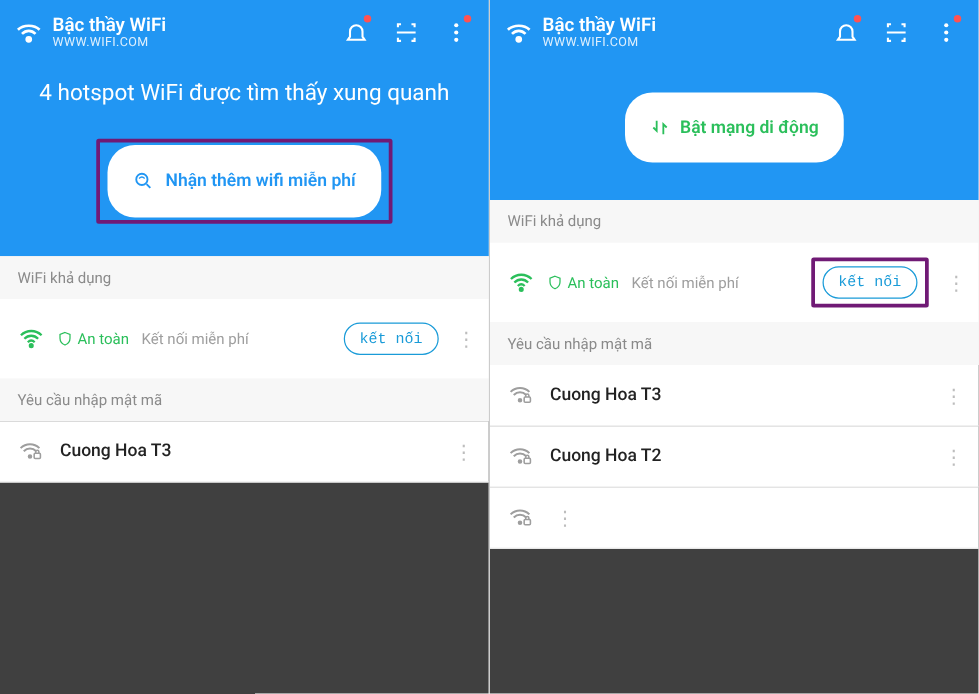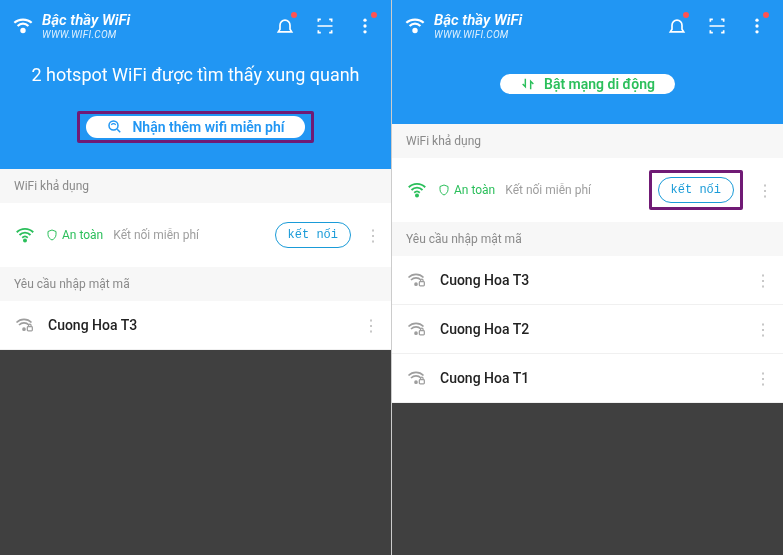--- a/index.html
+++ b/index.html
@@ -23,21 +23,21 @@
     background: #2196f3;
     color: #fff;
     padding: 6px 10px 0 10px;
   }
   .topbar {
     display: flex;
     align-items: center;
     height: 40px;
     gap: 8px;
   }
-  .brand { display: flex; align-items: flex-start; gap: 6px; flex: 1; font-style: italic; }
+  .brand { display: flex; align-items: center; gap: 6px; flex: 1; }
   .brand-text { display: flex; flex-direction: column; line-height: 1.1; }
   .brand-title { font-size: 15px; font-weight: 600; }
   .brand-sub { font-size: 10px; opacity: 0.85; letter-spacing: 0.3px; }
   .icon-btn {
     width: 32px; height: 32px;
     display: flex; align-items: center; justify-content: center;
     position: relative;
     cursor: pointer;
   }
   .red-dot {
@@ -53,21 +53,21 @@
   .hero-title {
     font-size: 18px;
     font-weight: 400;
     padding: 18px 10px 26px 10px;
   }
   .pill-wrap { padding-bottom: 26px; display:flex; justify-content:center; }
   .pill {
     background: #fff;
     color: #2196f3;
     border-radius: 22px;
-    padding: 2px 20px;
+    padding: 20px 20px;
     display: inline-flex;
     align-items: center;
     gap: 8px;
     font-size: 14px;
     font-weight: 600;
     cursor: pointer;
   }
   .pill.green { color: #2bbf5b; }
   .highlight-box {
     border: 3px solid #701a75;
@@ -151,21 +151,21 @@
       <div class="icon-btn">
         <svg width="20" height="20" viewBox="0 0 24 24" fill="#fff">
             <circle cx="12" cy="5" r="2"></circle>
             <circle cx="12" cy="12" r="2"></circle>
             <circle cx="12" cy="19" r="2"></circle>
           </svg>
         <span class="red-dot"></span>
       </div>
     </div>
     <div class="hero">
-      <div class="hero-title">2 hotspot WiFi được tìm thấy xung quanh</div>
+      <div class="hero-title">4 hotspot WiFi được tìm thấy xung quanh</div>
       <div class="pill-wrap">
         <span class="highlight-box">
           <span class="pill">
             <span>
               <svg width="18" height="18" viewBox="0 0 24 24" fill="none" stroke="#2196f3" stroke-width="2">
                   <circle cx="10" cy="10" r="6"></circle>
                   <path d="M15 15l4 4"></path>
                   <path d="M7 9c2-2 4-2 6 0" stroke-width="1.5"></path>
                 </svg>
             </span>
@@ -334,18 +334,17 @@
       <div class="wifi-row">
         <span>
           <svg width="20" height="20" viewBox="0 0 24 24" fill="none" stroke="#9e9e9e" stroke-width="2">
               <path d="M3 9c5-5 13-5 18 0"></path>
               <path d="M6 12c3.5-3.5 8.5-3.5 12 0"></path>
               <circle cx="12" cy="17" r="1.2" fill="#9e9e9e"></circle>
               <rect x="16" y="14" width="6" height="5" rx="1" fill="#fff" stroke="#9e9e9e" stroke-width="1.5"></rect>
               <path d="M17.5 14v-1.5a1.5 1.5 0 013 0V14" stroke-width="1.5"></path>
             </svg>
         </span>
-        <div class="wifi-name">Cuong Hoa T1</div>
         <div class="dots">⋮</div>
       </div>
     </div>
   </div>
 </div>
 
 </body></html>

